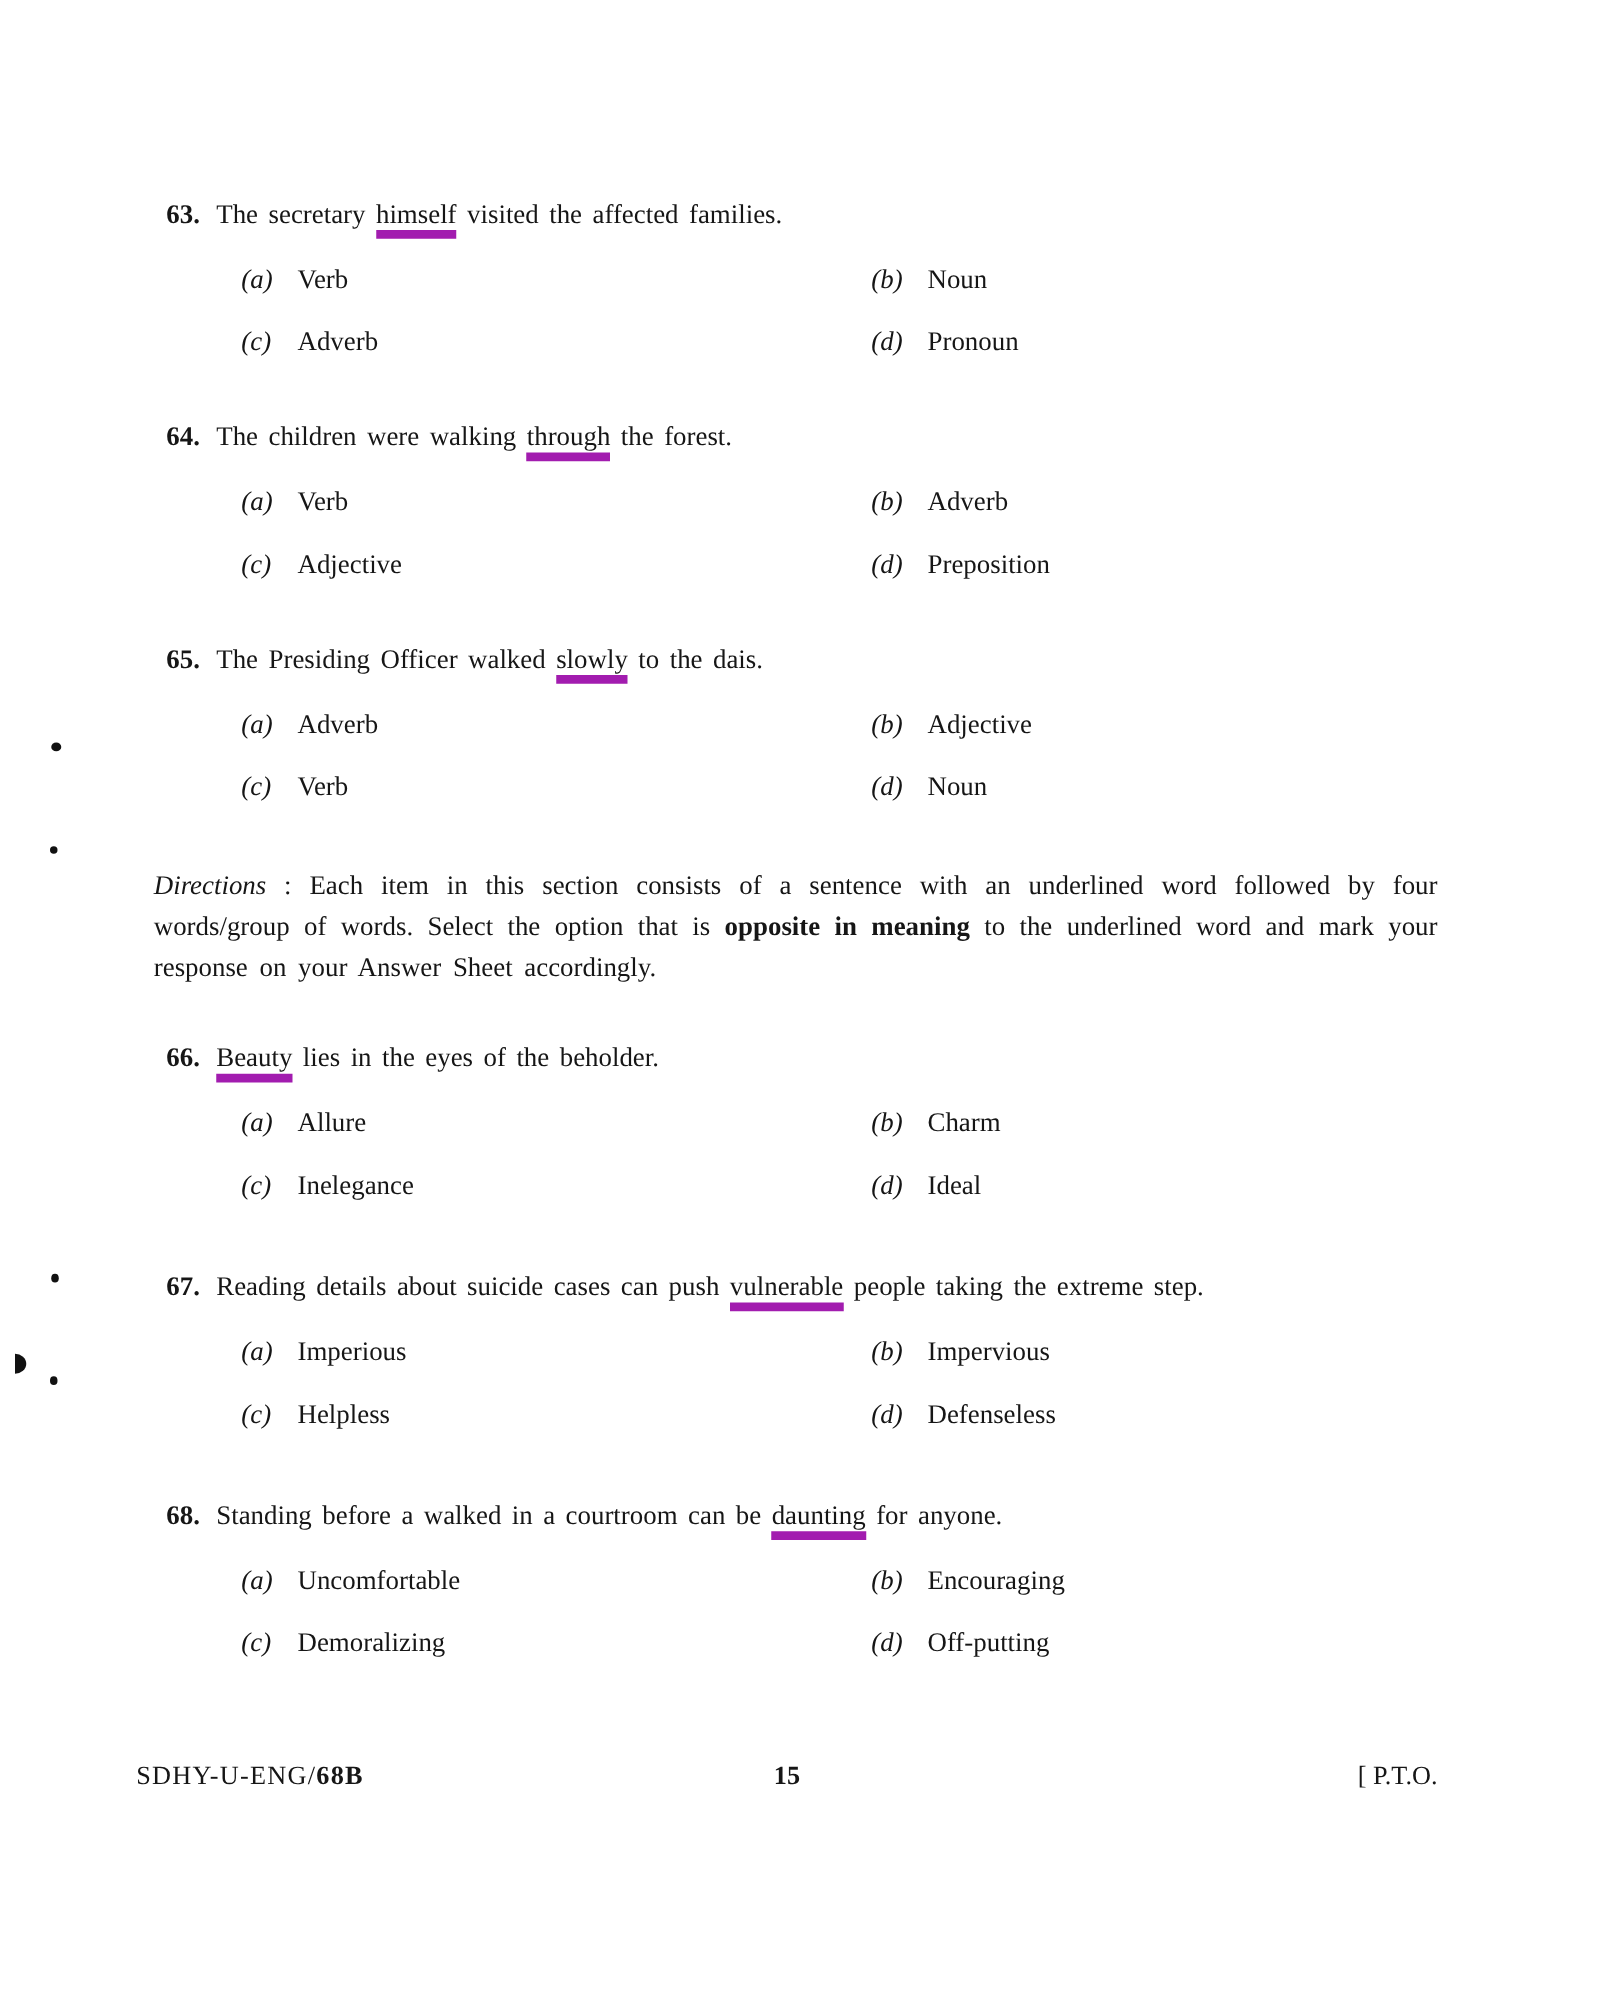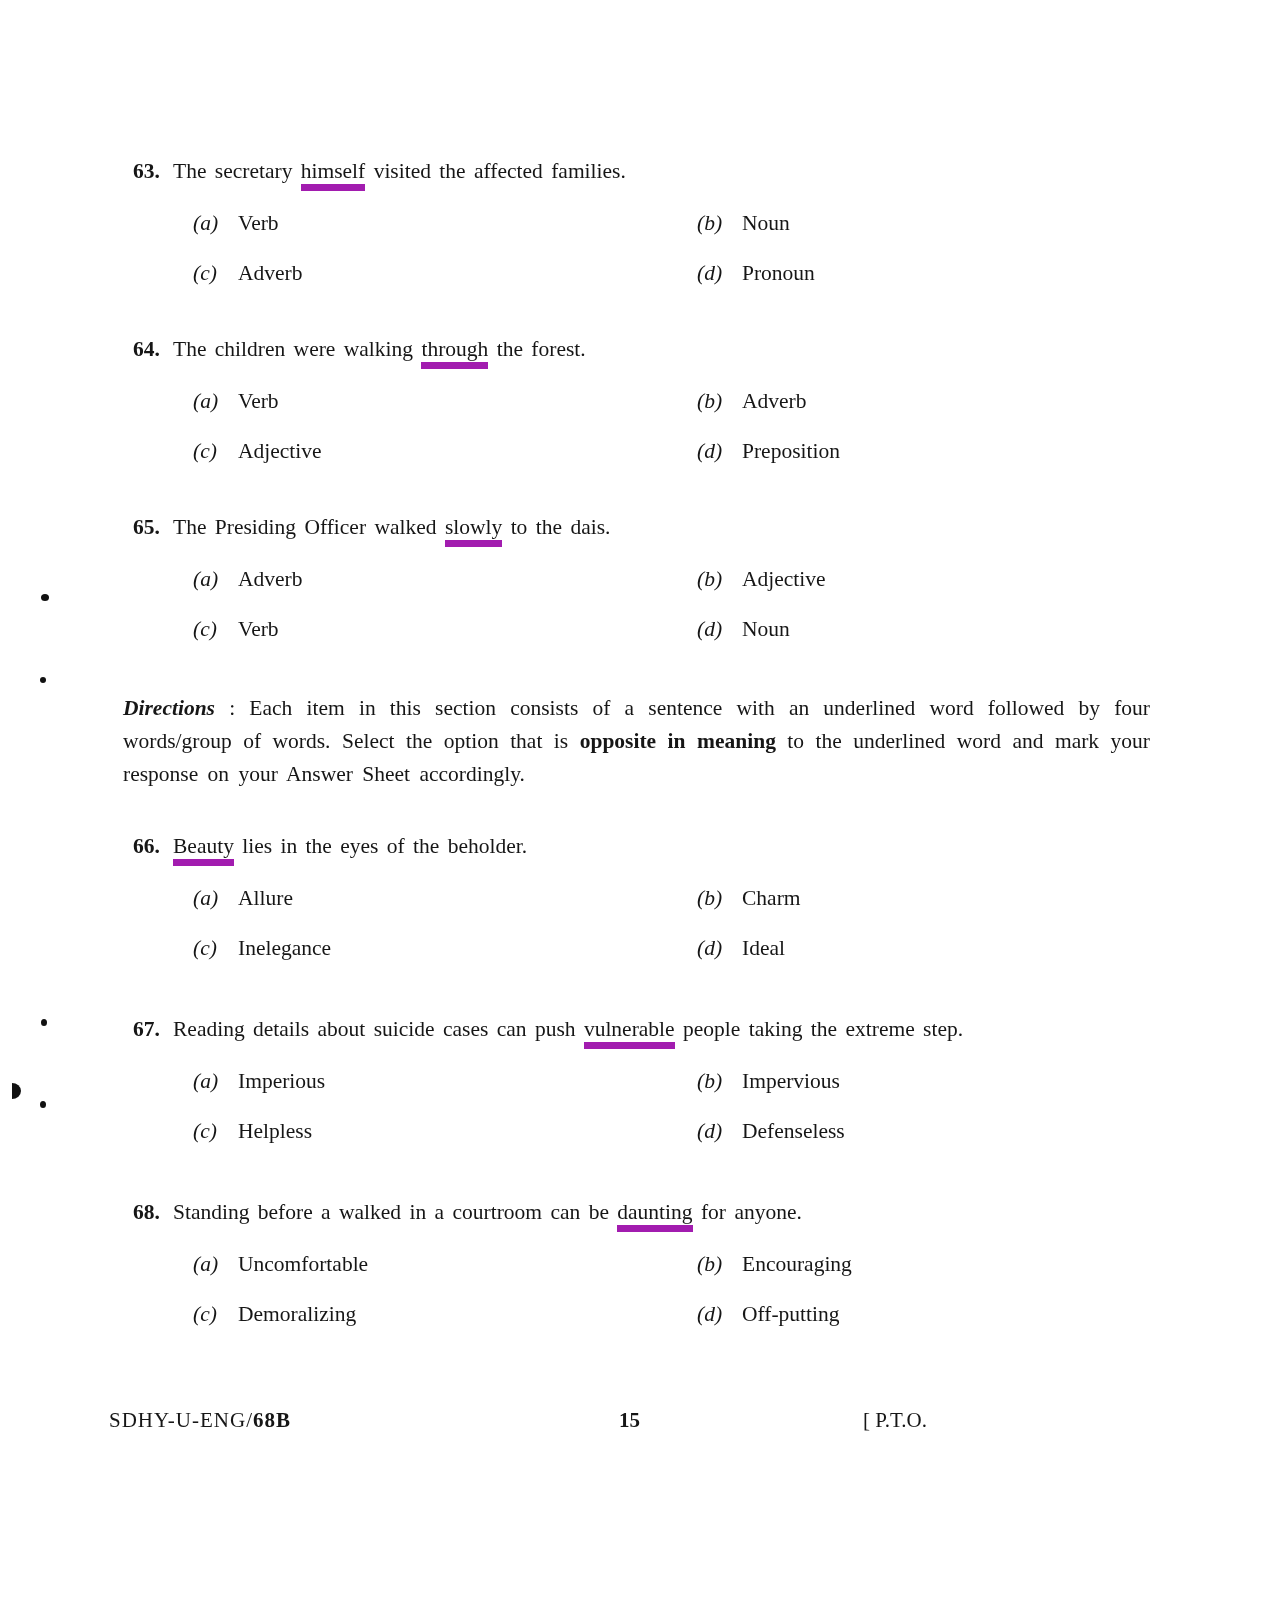--- a/index.html
+++ b/index.html
@@ -73,37 +73,37 @@
     letter-spacing: 0.5px;
     text-align: center;
     line-height: 30px;
   }
   .directions {
     margin: 0 0 42px 0;
     line-height: 33px;
     text-align: justify;
     word-spacing: 4px;
   }
-  .dir-label { font-weight: bold; font-style: italic; }
+  .dir-label { font-weight: normal; font-style: italic; }
   .dir-bold  { font-weight: bold; }
 
   
   .footer {
     position: absolute;
     left: 109px;
     right: 138px;
     top: 1396px;
     display: flex;
     align-items: baseline;
     font-size: 21px;
     letter-spacing: 1px;
   }
   .f-left  { flex: 1; text-align: left; }
   .f-center{ flex: 0 1 auto; font-weight: bold; letter-spacing: 0; }
-  .f-right { flex: 1; text-align: center; letter-spacing: 0; }
+  .f-right { flex: 1; text-align: right; letter-spacing: 0; }
   .bold { font-weight: bold; }
 
   
   .speck {
     position: absolute;
     background: #111111;
     border-radius: 50%;
   }
   .speck.s1 { top: 582px;  left: 41px; width: 8px; height: 7px; }
   .speck.s2 { top: 665px;  left: 40px; width: 6px; height: 6px; }

